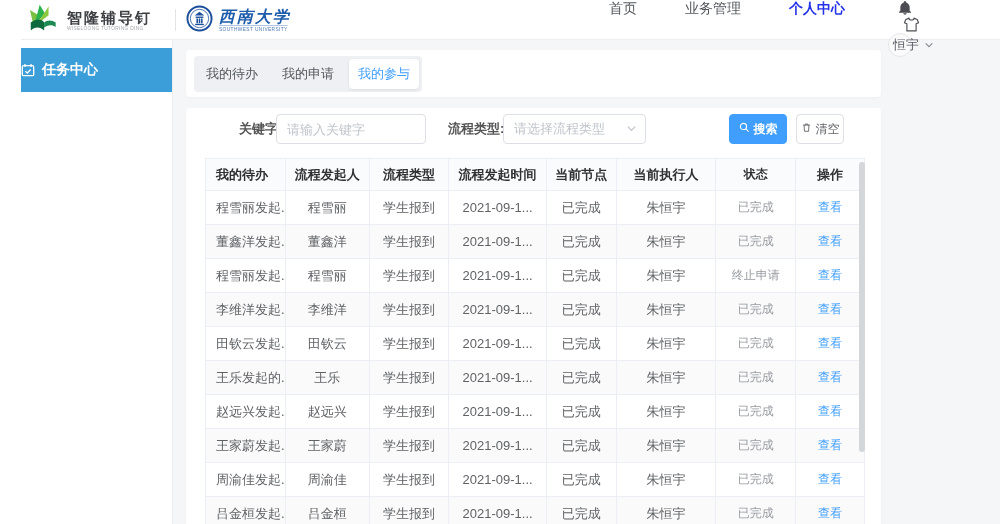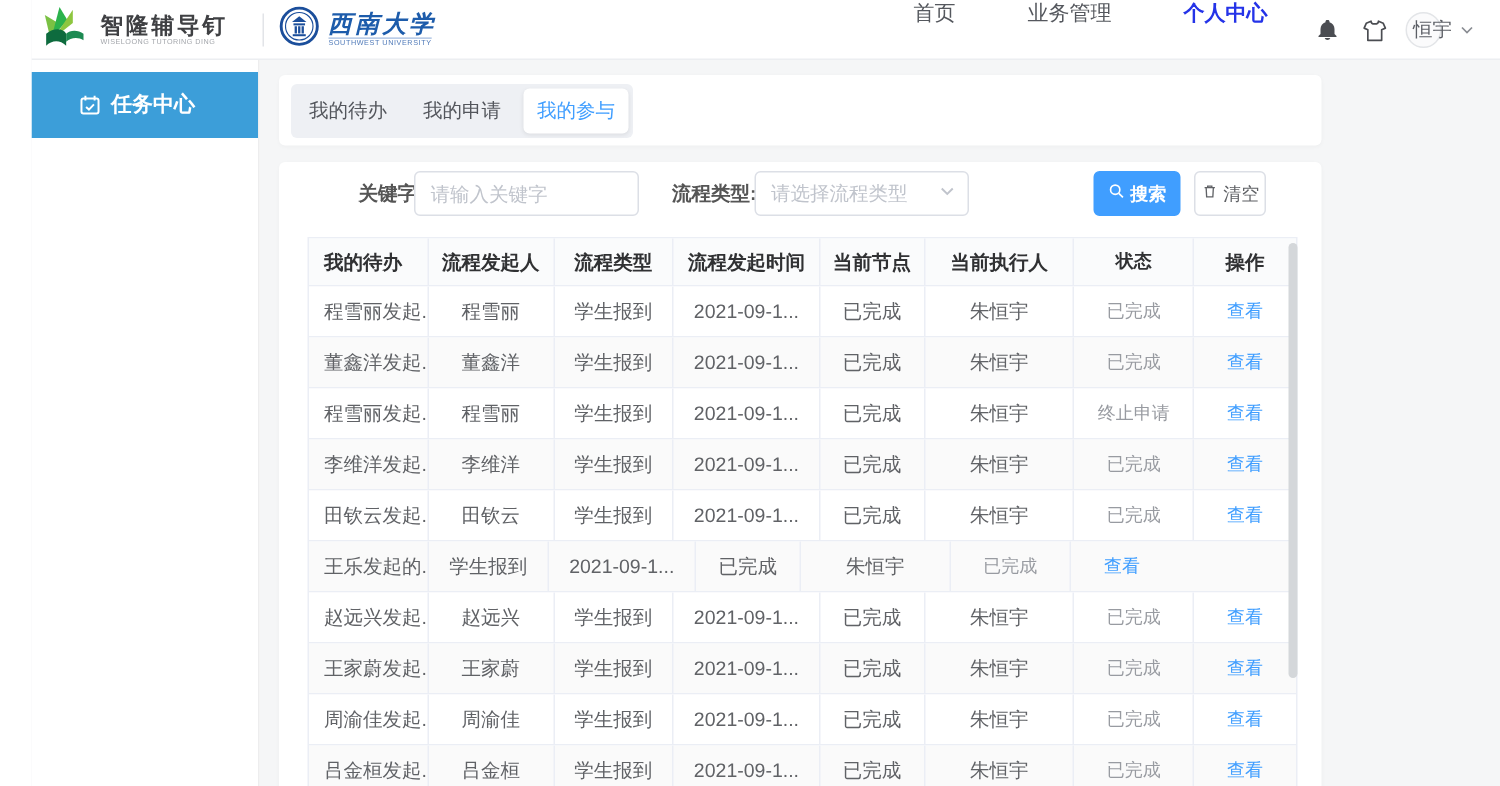--- a/index.html
+++ b/index.html
@@ -17,31 +17,31 @@
   .brand-texts{display:flex;flex-direction:column;justify-content:center;margin-left:6px;}
   .brand-title{font-size:15px;font-weight:bold;color:#3f4043;letter-spacing:2px;line-height:17px;}
   .brand-sub{font-size:6px;color:#a3a6ab;letter-spacing:.4px;transform:scale(.8);transform-origin:left top;white-space:nowrap;}
   .brand-divider{width:1px;height:22px;background:#e2e4e8;margin:0 10px 0 12px;}
   .brand2-title{font-family:"Liberation Serif","DejaVu Serif",serif;font-size:16px;font-weight:bold;font-style:italic;color:#1d5cab;letter-spacing:2px;line-height:17px;}
   .brand2-sub{font-size:6px;color:#4e79b8;letter-spacing:.5px;transform:scale(.8);transform-origin:left top;white-space:nowrap;border-top:1px solid #9db7dd;padding-top:1px;}
   .nav{position:absolute;left:588px;top:0;height:40px;display:flex;align-items:flex-start;}
   .nav-item{font-size:14px;color:#55585e;cursor:pointer;white-space:nowrap;}
   .nav-item.active{color:var(--nav-active);font-weight:bold;}
   .nav-item+.nav-item{margin-left:48px;}
-  .nav-icons{position:absolute;left:855px;top:0;height:40px;display:flex;align-items:center;}
+  .nav-icons{position:absolute;left:855px;top:0;height:40px;display:flex;align-items:center;flex-direction:column;}
   .icon-btn{width:18px;height:18px;display:inline-flex;align-items:center;justify-content:center;cursor:pointer;}
   .icon-btn+.icon-btn{margin-left:13px;}
   .user{display:flex;align-items:center;margin-left:12px;cursor:pointer;}
   .avatar{width:24px;height:24px;border-radius:50%;background:#fbfbfc;border:1px solid #e3e5e8;flex:0 0 auto;}
   .user-name{font-size:13px;color:#5c5f66;margin-left:-19px;position:relative;z-index:1;white-space:nowrap;}
   .user-caret{margin-left:5px;display:inline-flex;}
 
   
   .sidebar{position:absolute;left:0;top:40px;width:152px;height:484px;background:#fff;border-right:1px solid #ededee;}
-  .side-item{height:44px;margin-top:8px;display:flex;align-items:center;padding-left:32px;font-size:14px;color:#555;cursor:pointer;}
+  .side-item{height:44px;margin-top:8px;display:flex;align-items:center;font-size:14px;color:#555;cursor:pointer;}
   .side-item.active{background:var(--sidebar-active);color:#fff;font-weight:bold;}
   .side-item .s-icon{margin-right:7px;display:inline-flex;}
 
   
   .tabstrip{position:absolute;left:165px;top:50px;width:695px;height:47px;background:#fff;border-radius:4px;box-shadow:0 1px 3px rgba(0,0,0,.03);}
   .seg{position:absolute;left:8px;top:6px;height:36px;background:#eef0f4;border-radius:4px;display:flex;align-items:stretch;}
   .seg-tab{width:76px;display:flex;align-items:center;justify-content:center;font-size:13px;color:#53565c;cursor:pointer;border-radius:4px;}
   .seg-tab.active{background:#fff;color:var(--accent);margin:3px;width:70px;box-shadow:0 1px 3px rgba(0,0,0,.08);}
 
   
@@ -273,20 +273,21 @@
             <div class="cell c3">2021-09-1...</div>
             <div class="cell c4">已完成</div>
             <div class="cell c5">朱恒宇</div>
             <div class="cell c6">已完成</div>
             <div class="cell c7">
               <span class="link">查看</span>
             </div>
           </div>
           <div class="trow">
             <div class="cell c0">王乐发起的...</div>
+            <div class="cell c1">王乐</div>
             <div class="cell c2">学生报到</div>
             <div class="cell c3">2021-09-1...</div>
             <div class="cell c4">已完成</div>
             <div class="cell c5">朱恒宇</div>
             <div class="cell c6">已完成</div>
             <div class="cell c7">
               <span class="link">查看</span>
             </div>
           </div>
           <div class="trow">

